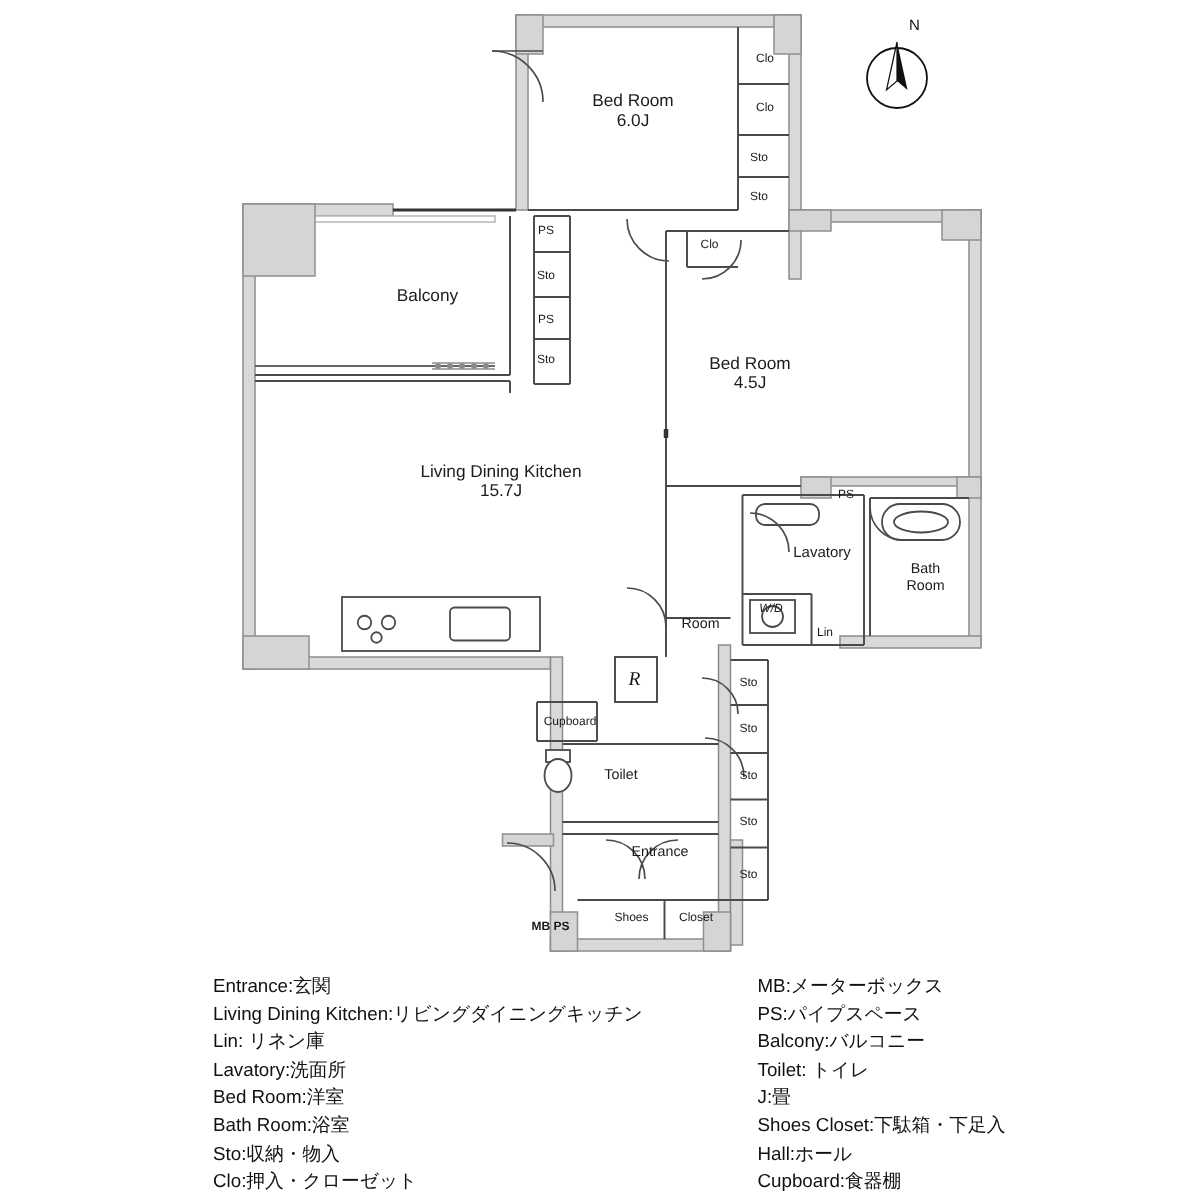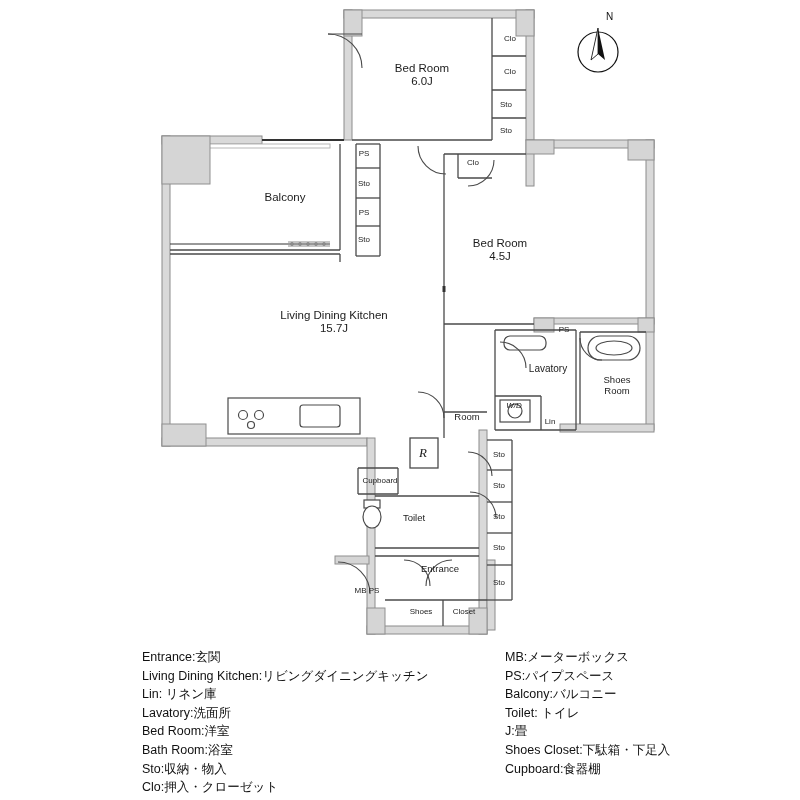--- a/index.html
+++ b/index.html
@@ -264,21 +264,21 @@
   <div class="room-label" style="left:334px; top:322px; transform:translate(-50%,-50%); font-size:11.5px;">
     <span class="name">Living Dining Kitchen</span>
     <span class="size">15.7J</span>
   </div>
 
   <div class="room-label" style="left:534px; top:369px; transform:translate(-50%,-50%); font-size:10px;padding-left:28px;">
     <span class="name">Lavatory</span>
   </div>
 
   <div class="room-label" style="left:617px; top:386px; transform:translate(-50%,-50%); font-size:9.5px;">
-    <span class="name" style="white-space:normal; width:40px;">Shoes Room</span>
+    <span class="name" style="white-space:normal; width:40px;">Bath Room</span>
   </div>
 
   <div class="room-label" style="left:467px; top:417px; transform:translate(-50%,-50%); font-size:9.5px;">
     <span class="name">Room</span>
   </div>
 
   <div class="room-label" style="left:414px; top:518px; transform:translate(-50%,-50%); font-size:9.5px;">
     <span class="name">Toilet</span>
   </div>
 
@@ -295,21 +295,21 @@
   <div class="tiny" style="left:364px; top:154px; transform:translate(-50%,-50%);">PS</div>
   <div class="tiny" style="left:364px; top:184px; transform:translate(-50%,-50%);">Sto</div>
   <div class="tiny" style="left:364px; top:213px; transform:translate(-50%,-50%);">PS</div>
   <div class="tiny" style="left:364px; top:240px; transform:translate(-50%,-50%);">Sto</div>
   <div class="tiny" style="left:564px; top:330px; transform:translate(-50%,-50%);">PS</div>
   <div class="tiny" style="left:514px; top:406px; transform:translate(-50%,-50%); font-style:italic;">W/D</div>
   <div class="tiny" style="left:550px; top:422px; transform:translate(-50%,-50%);">Lin</div>
   <div class="tiny" style="left:380px; top:481px; transform:translate(-50%,-50%);">Cupboard</div>
   <div class="tiny" style="left:421px; top:612px; transform:translate(-50%,-50%);">Shoes</div>
   <div class="tiny" style="left:464px; top:612px; transform:translate(-50%,-50%);">Closet</div>
-  <div class="tiny" style="left:367px; top:591px; transform:translate(-50%,-50%);">MB PS</div>
+  <div class="tiny" style="left:367px; top:618px; transform:translate(-50%,-50%);font-weight:bold;">MB PS</div>
   <div class="tiny" style="left:423px; top:452px; transform:translate(-50%,-50%); font-size:13px; font-family:'Liberation Serif', serif; font-style:italic;">R</div>
 
   
   <div class="tiny" style="left:499px; top:455px; transform:translate(-50%,-50%);">Sto</div>
   <div class="tiny" style="left:499px; top:486px; transform:translate(-50%,-50%);">Sto</div>
   <div class="tiny" style="left:499px; top:517px; transform:translate(-50%,-50%);">Sto</div>
   <div class="tiny" style="left:499px; top:548px; transform:translate(-50%,-50%);">Sto</div>
   <div class="tiny" style="left:499px; top:583px; transform:translate(-50%,-50%);">Sto</div>
 
   
@@ -334,15 +334,16 @@
     <div>Sto:収納・物入</div>
     <div>Clo:押入・クローゼット</div>
   </div>
   <div class="legend-col right">
     <div>MB:メーターボックス</div>
     <div>PS:パイプスペース</div>
     <div>Balcony:バルコニー</div>
     <div>Toilet: トイレ</div>
     <div>J:畳</div>
     <div>Shoes Closet:下駄箱・下足入</div>
+    <div>Hall:ホール</div>
     <div>Cupboard:食器棚</div>
   </div>
 </div>
 
 </body></html>

